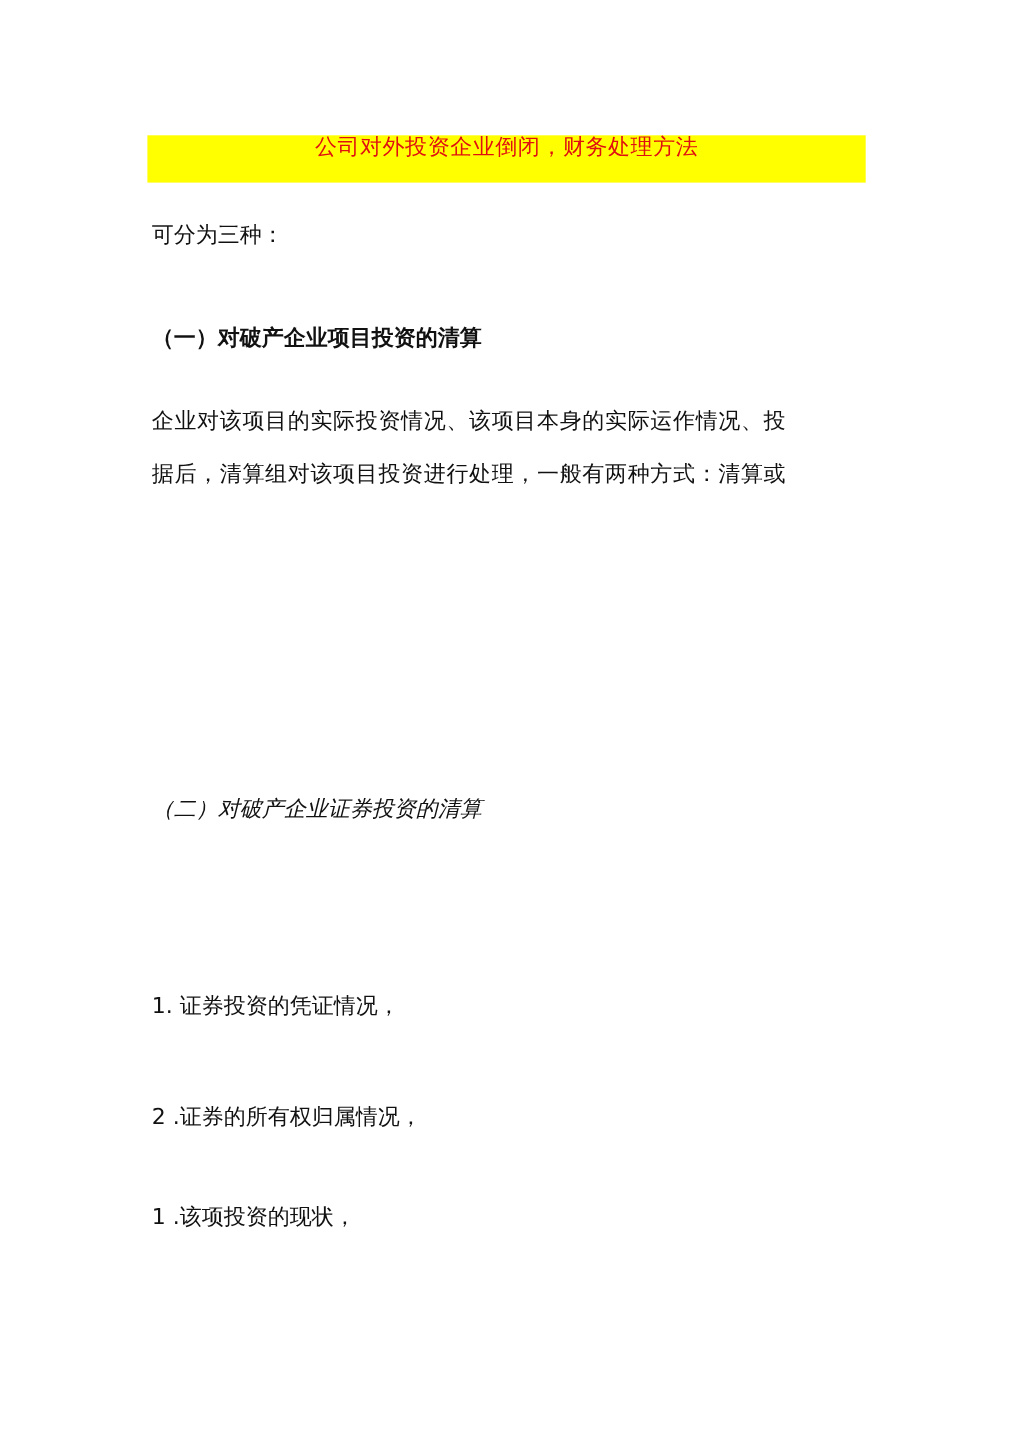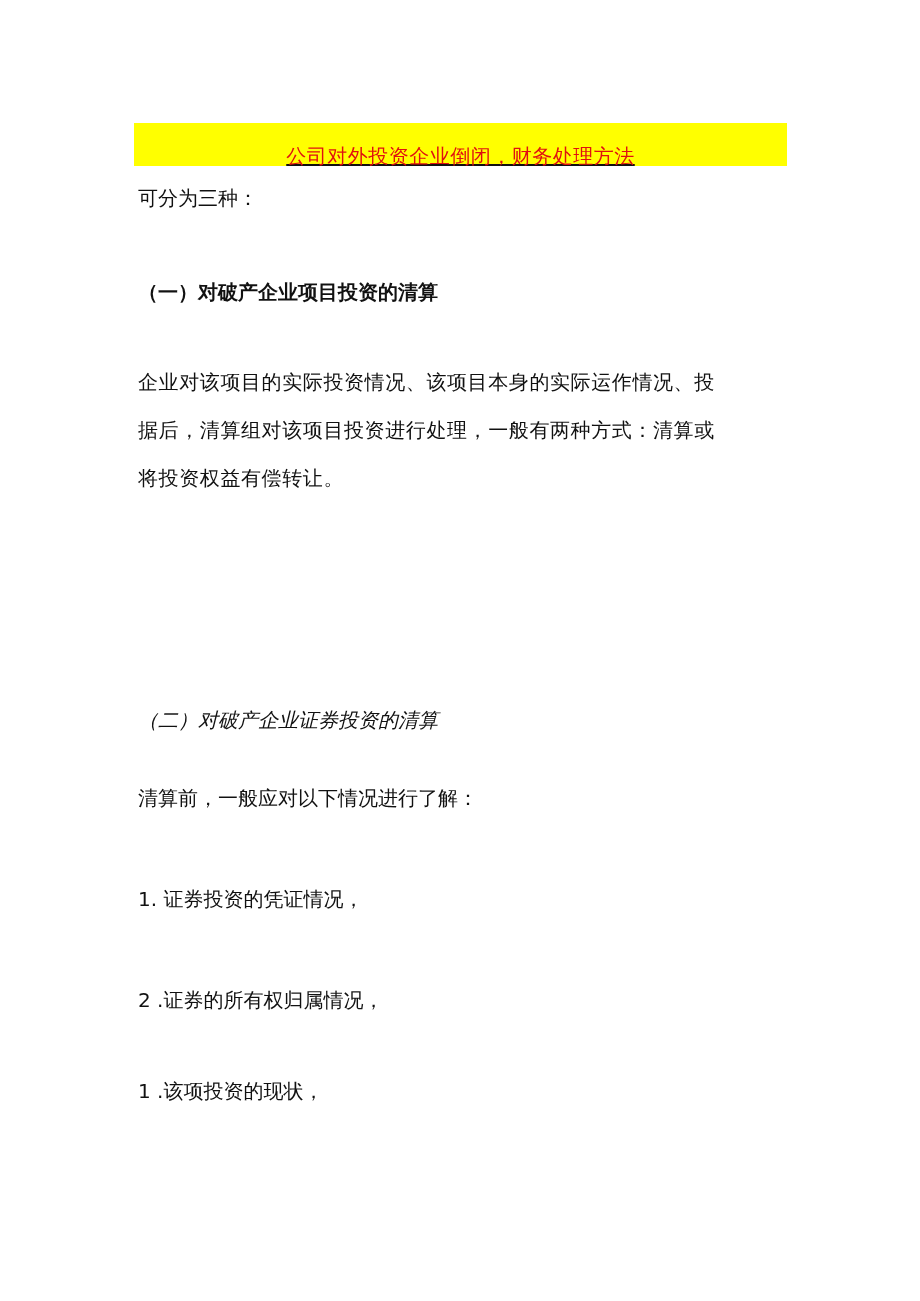--- a/index.html
+++ b/index.html
@@ -23,37 +23,37 @@
       background: #ffffff;
     }
     .title-banner {
       position: absolute;
       left: 134px;
       top: 123px;
       width: 653px;
       height: 43px;
       background: #ffff00;
       display: flex;
-      align-items: flex-end;
+      align-items: flex-start;
       justify-content: center;
-      text-decoration: underline;
     }
     .title-text {
       color: #e01010;
       font-size: 20px;
       letter-spacing: 0.5px;
       line-height: 1;
     }
     .line {
       position: absolute;
       left: 138px;
       font-size: 20px;
       line-height: 24px;
       white-space: nowrap;
       color: #111111;
+      margin-top: 15px;
     }
     .para {
       position: absolute;
       left: 138px;
       width: 650px;
       font-size: 20px;
       line-height: 48px;
       color: #111111;
       letter-spacing: 0.6px;
       text-align: justify;
@@ -69,24 +69,22 @@
     <span class="title-text">公司对外投资企业倒闭，财务处理方法</span>
   </div>
 
   <div class="line" style="top:186px;">可分为三种：</div>
 
   <div class="line" style="top:280px;font-weight:bold;">（一）对破产企业项目投资的清算</div>
 
   <div class="para" style="top:358px;">
     <span>企业对该项目的实际投资情况、该项目本身的实际运作情况、投</span>
     <span>据后，清算组对该项目投资进行处理，一般有两种方式：清算或</span>
-    <span>将投资权益有偿转让。</span>
   </div>
 
   <div class="line" style="top:708px;font-style:italic;">（二）对破产企业证券投资的清算</div>
 
-  <div class="line" style="top:786px;">清算前，一般应对以下情况进行了解：</div>
 
   <div class="line" style="top:887px;">1. 证券投资的凭证情况，</div>
   <div class="line" style="top:988px;">2  .证券的所有权归属情况，</div>
   <div class="line" style="top:1079px;">1  .该项投资的现状，</div>
 
 </div>
 
 </body></html>

